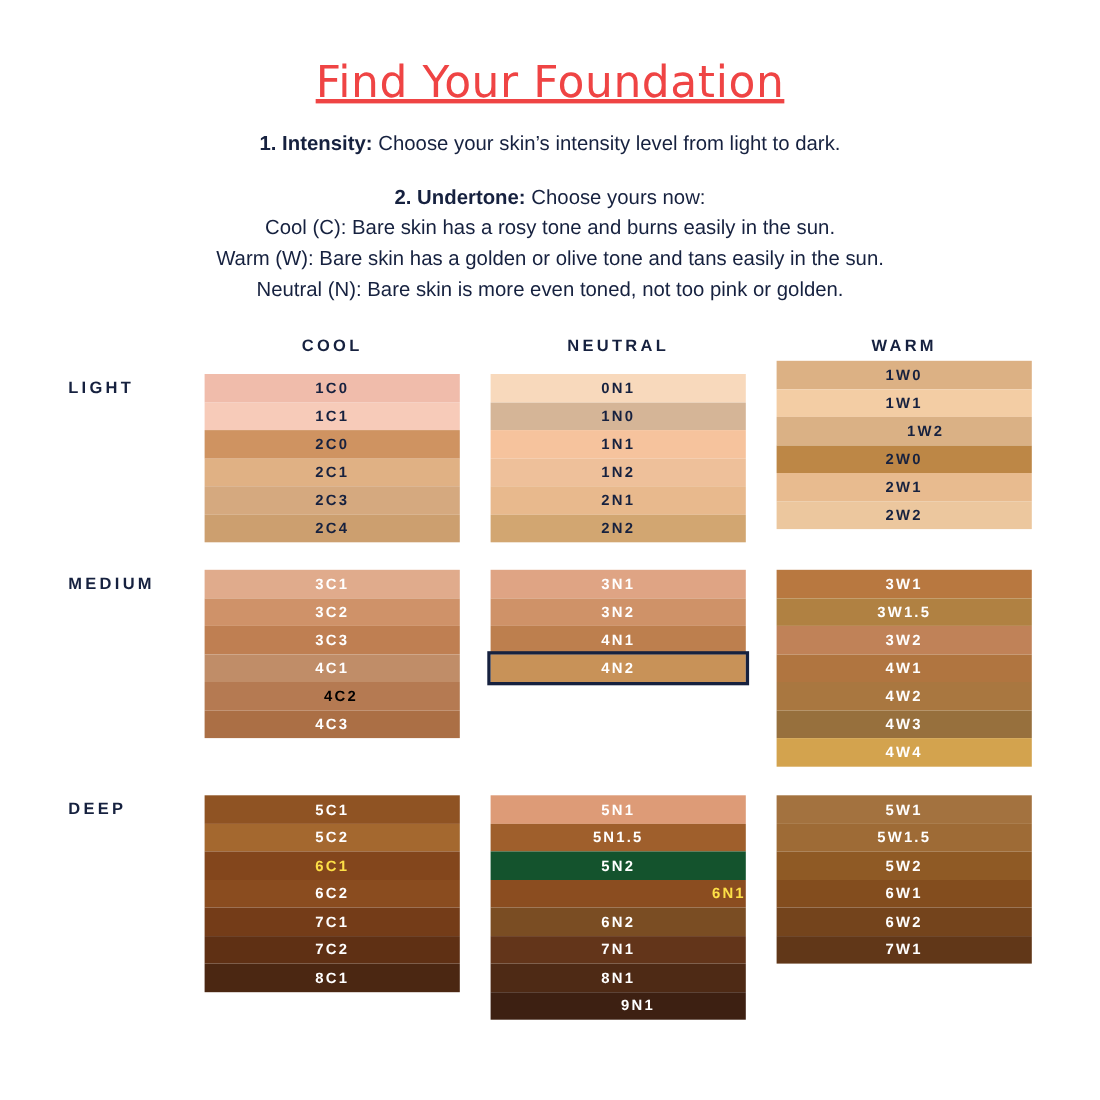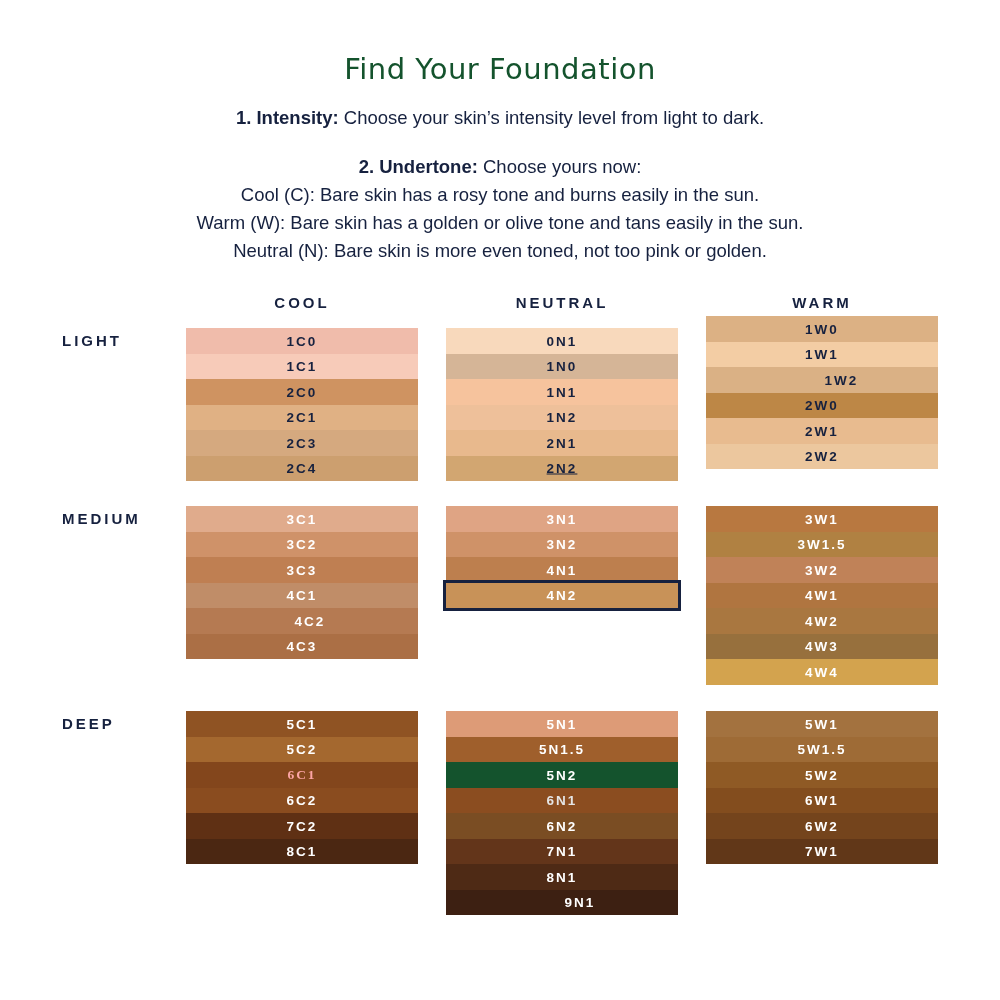--- a/index.html
+++ b/index.html
@@ -15,26 +15,27 @@
     overflow: hidden;
     position: relative;
   }
   .page {
     width: 1000px;
     height: 1000px;
     position: relative;
   }
   .title {
     text-align: center;
-    font-size: 29px;
+    font-size: 40px;
     font-weight: 400;
     letter-spacing: 0.5px;
-    color: #14532d;
+    color: #ef4444;
     margin: 52px 0 0 0;
     font-family: "DejaVu Sans", sans-serif;
+    text-decoration: underline;
   }
   .intro {
     text-align: center;
     color: #16213f;
   }
   .line {
     font-size: 18.5px;
     line-height: 27px;
     white-space: nowrap;
   }
@@ -164,21 +165,21 @@
           <div class="swatch" style="background: rgb(246, 195, 157);">
             <span style="color: rgb(22, 33, 63);">1N1</span>
           </div>
           <div class="swatch" style="background: rgb(238, 192, 154);">
             <span style="color: rgb(22, 33, 63);">1N2</span>
           </div>
           <div class="swatch" style="background: rgb(232, 185, 141);">
             <span style="color: rgb(22, 33, 63);">2N1</span>
           </div>
           <div class="swatch" style="background: rgb(210, 166, 113);">
-            <span style="color: rgb(22, 33, 63); text-decoration: underline;">2N2</span>
+            <span style="color: rgb(22, 33, 63);">2N2</span>
           </div>
         </div>
       <div class="stack" id="light-warm" style="left:706px; top:0;">
           <div class="swatch" style="background: rgb(220, 177, 132);">
             <span style="color: rgb(22, 33, 63);">1W0</span>
           </div>
           <div class="swatch" style="background: rgb(243, 205, 164);">
             <span style="color: rgb(22, 33, 63);">1W1</span>
           </div>
           <div class="swatch" style="background: rgb(218, 177, 133);">
@@ -205,21 +206,21 @@
           <div class="swatch" style="background: rgb(207, 146, 105);">
             <span style="color: rgb(255, 255, 255);">3C2</span>
           </div>
           <div class="swatch" style="background: rgb(191, 127, 82);">
             <span style="color: rgb(255, 255, 255);">3C3</span>
           </div>
           <div class="swatch" style="background: rgb(192, 141, 104);">
             <span style="color: rgb(255, 255, 255);">4C1</span>
           </div>
           <div class="swatch" style="background: rgb(181, 122, 82);">
-            <span style="color: #ffffff; padding-left: 16px;">4C2</span>
+            <span style="color: #000000; padding-left: 16px;">4C2</span>
           </div>
           <div class="swatch" style="background: rgb(171, 111, 69); padding-left: 20px;">
             <span style="color: rgb(255, 255, 255);">4C3</span>
           </div>
         </div>
       <div class="stack" id="medium-neutral" style="left:446px; top:10px;">
           <div class="swatch" style="background: rgb(223, 164, 132);">
             <span style="color: rgb(255, 255, 255);">3N1</span>
           </div>
           <div class="swatch" style="background: rgb(207, 146, 104);">
@@ -263,44 +264,47 @@
     <div class="row-group" style="height:220px;">
       <div class="row-label" style="top:14px;">DEEP</div>
       <div class="stack" id="deep-cool" style="left:186px; top:10px;">
           <div class="swatch" style="background: rgb(143, 83, 35);">
             <span style="color: rgb(255, 255, 255);">5C1</span>
           </div>
           <div class="swatch" style="background: rgb(164, 104, 47);">
             <span style="color: rgb(255, 255, 255);">5C2</span>
           </div>
           <div class="swatch" style="background: rgb(131, 70, 28);">
-            <span style="color: #fca5a5; font-family: Liberation Serif, serif;">6C1</span>
+            <span style="color: #fde047;">6C1</span>
           </div>
           <div class="swatch" style="background: rgb(138, 76, 31);">
             <span style="color: rgb(255, 255, 255);">6C2</span>
+          </div>
+          <div class="swatch" style="background: rgb(116, 60, 24);">
+            <span style="color: rgb(255, 255, 255);">7C1</span>
           </div>
           <div class="swatch" style="background: rgb(95, 48, 20);">
             <span style="color: rgb(255, 255, 255);">7C2</span>
           </div>
           <div class="swatch" style="background: rgb(75, 39, 18);">
             <span style="color: rgb(255, 255, 255);">8C1</span>
           </div>
         </div>
       <div class="stack" id="deep-neutral" style="left:446px; top:10px;">
           <div class="swatch" style="background: rgb(221, 155, 119);">
             <span style="color: rgb(255, 255, 255);">5N1</span>
           </div>
           <div class="swatch" style="background: rgb(159, 95, 44);">
             <span style="color: rgb(255, 255, 255);">5N1.5</span>
           </div>
           <div class="swatch" style="background: #14532d;">
             <span style="color: rgb(255, 255, 255);">5N2</span>
           </div>
           <div class="swatch" style="background: rgb(139, 77, 32);">
-            <span style="color: #e5e5e5;">6N1</span>
+            <span style="color: #fde047; text-align: right;">6N1</span>
           </div>
           <div class="swatch" style="background: rgb(122, 77, 35);">
             <span style="color: rgb(255, 255, 255);">6N2</span>
           </div>
           <div class="swatch" style="background: rgb(99, 53, 26);">
             <span style="color: rgb(255, 255, 255);">7N1</span>
           </div>
           <div class="swatch" style="background: rgb(78, 42, 21);">
             <span style="color: rgb(255, 255, 255);">8N1</span>
           </div>

